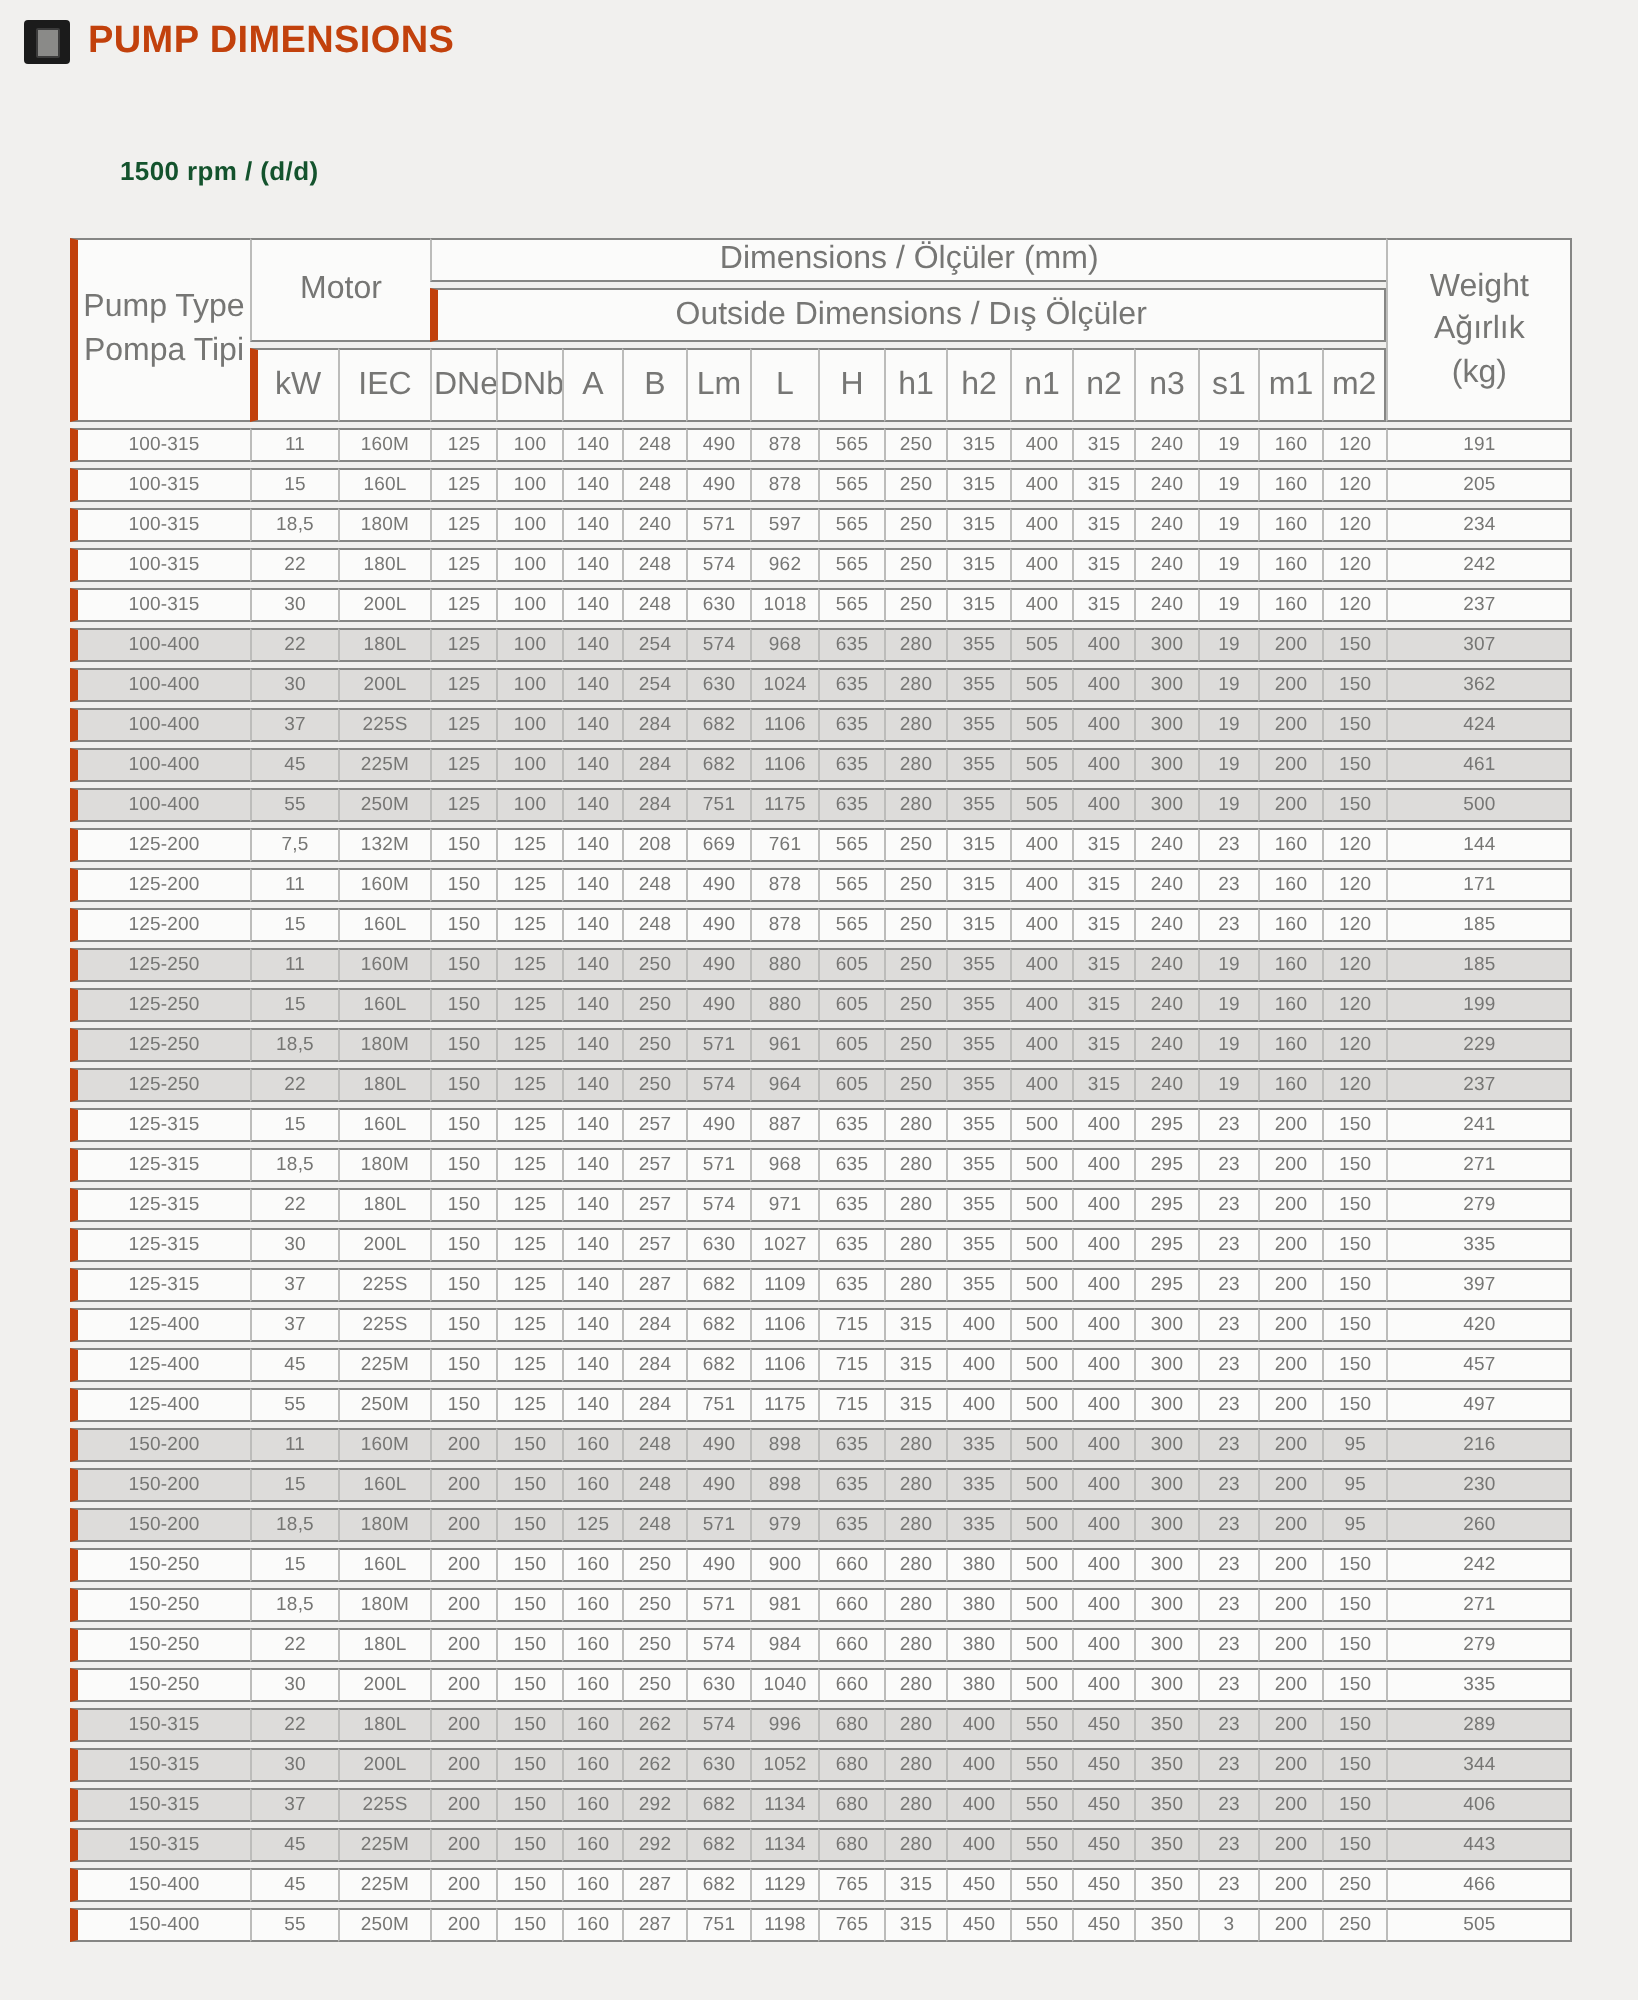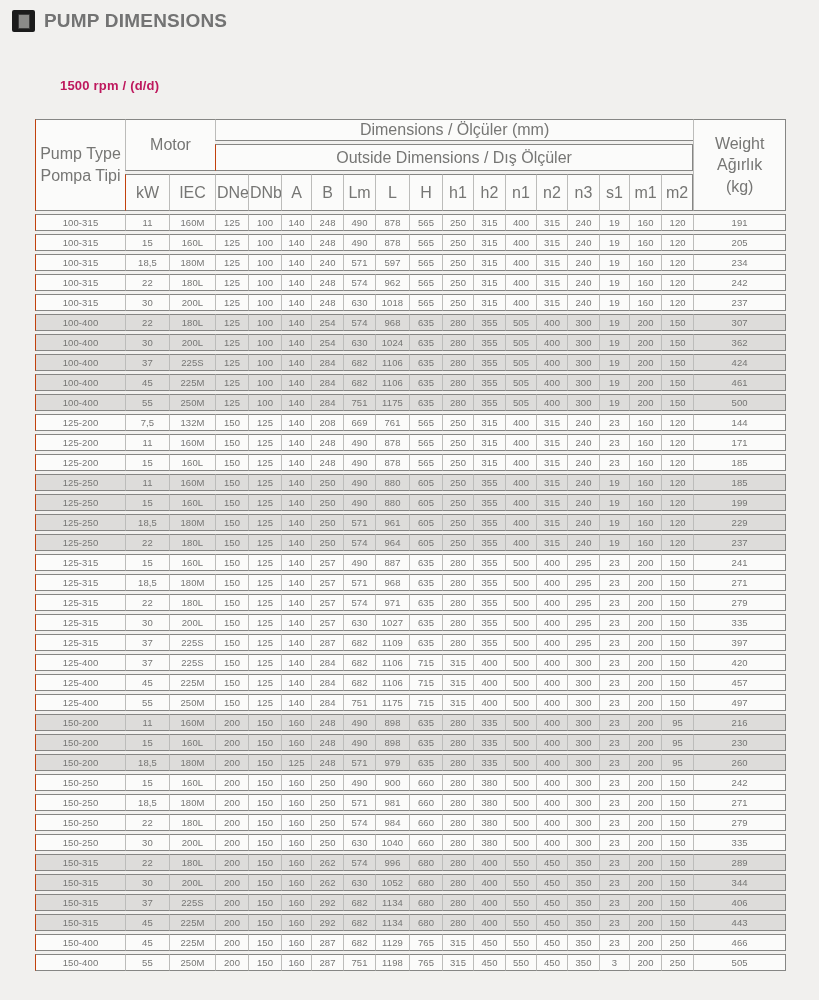--- a/index.html
+++ b/index.html
@@ -28,21 +28,21 @@
   }
   .header-side {
     display: flex;
     align-items: center;
     gap: 9px;
   }
   .doc-title {
     font-size: 19px;
     font-weight: bold;
     letter-spacing: 0.2px;
-    color: #737373;
+    color: #c2410c;
     white-space: nowrap;
   }
   .mini-icon {
     width: 23px;
     height: 22px;
     background: #1b1b1b;
     border-radius: 2px;
     position: relative;
     flex: 0 0 auto;
   }
@@ -57,21 +57,21 @@
     border: 1px solid #3c3c3c;
     border-radius: 1px;
   }
 
   .subtitle {
     position: absolute;
     top: 78px;
     left: 60px;
     font-size: 13px;
     font-weight: bold;
-    color: #be185d;
+    color: #14532d;
     letter-spacing: 0.2px;
   }
 
   
   .table-wrap {
     position: absolute;
     top: 116px;
     left: 35px;
     width: 751px;
   }
@@ -90,21 +90,21 @@
     overflow: hidden;
     padding: 0 1px;
     background: #fbfbfa;
     color: #767674;
     border-top: 1px solid #868684;
     border-bottom: 1px solid #868684;
     border-left: 1px solid #bcbcba;
   }
   table.dims th:first-child,
   table.dims td:first-child {
-    border-left: 1px solid #c2410c;
+    border-left: 4px solid #c2410c;
   }
   table.dims th:last-child,
   table.dims td:last-child {
     border-right: 1px solid #868684;
   }
   thead th { font-size: 16px; }
   th.multiline { white-space: pre-line; line-height: 1.35; }
   tr.h-row1 th { height: 22px; }
   tr.h-row2 th { height: 27px; }
   tr.h-row3 th { height: 37px; font-size: 16px; }

